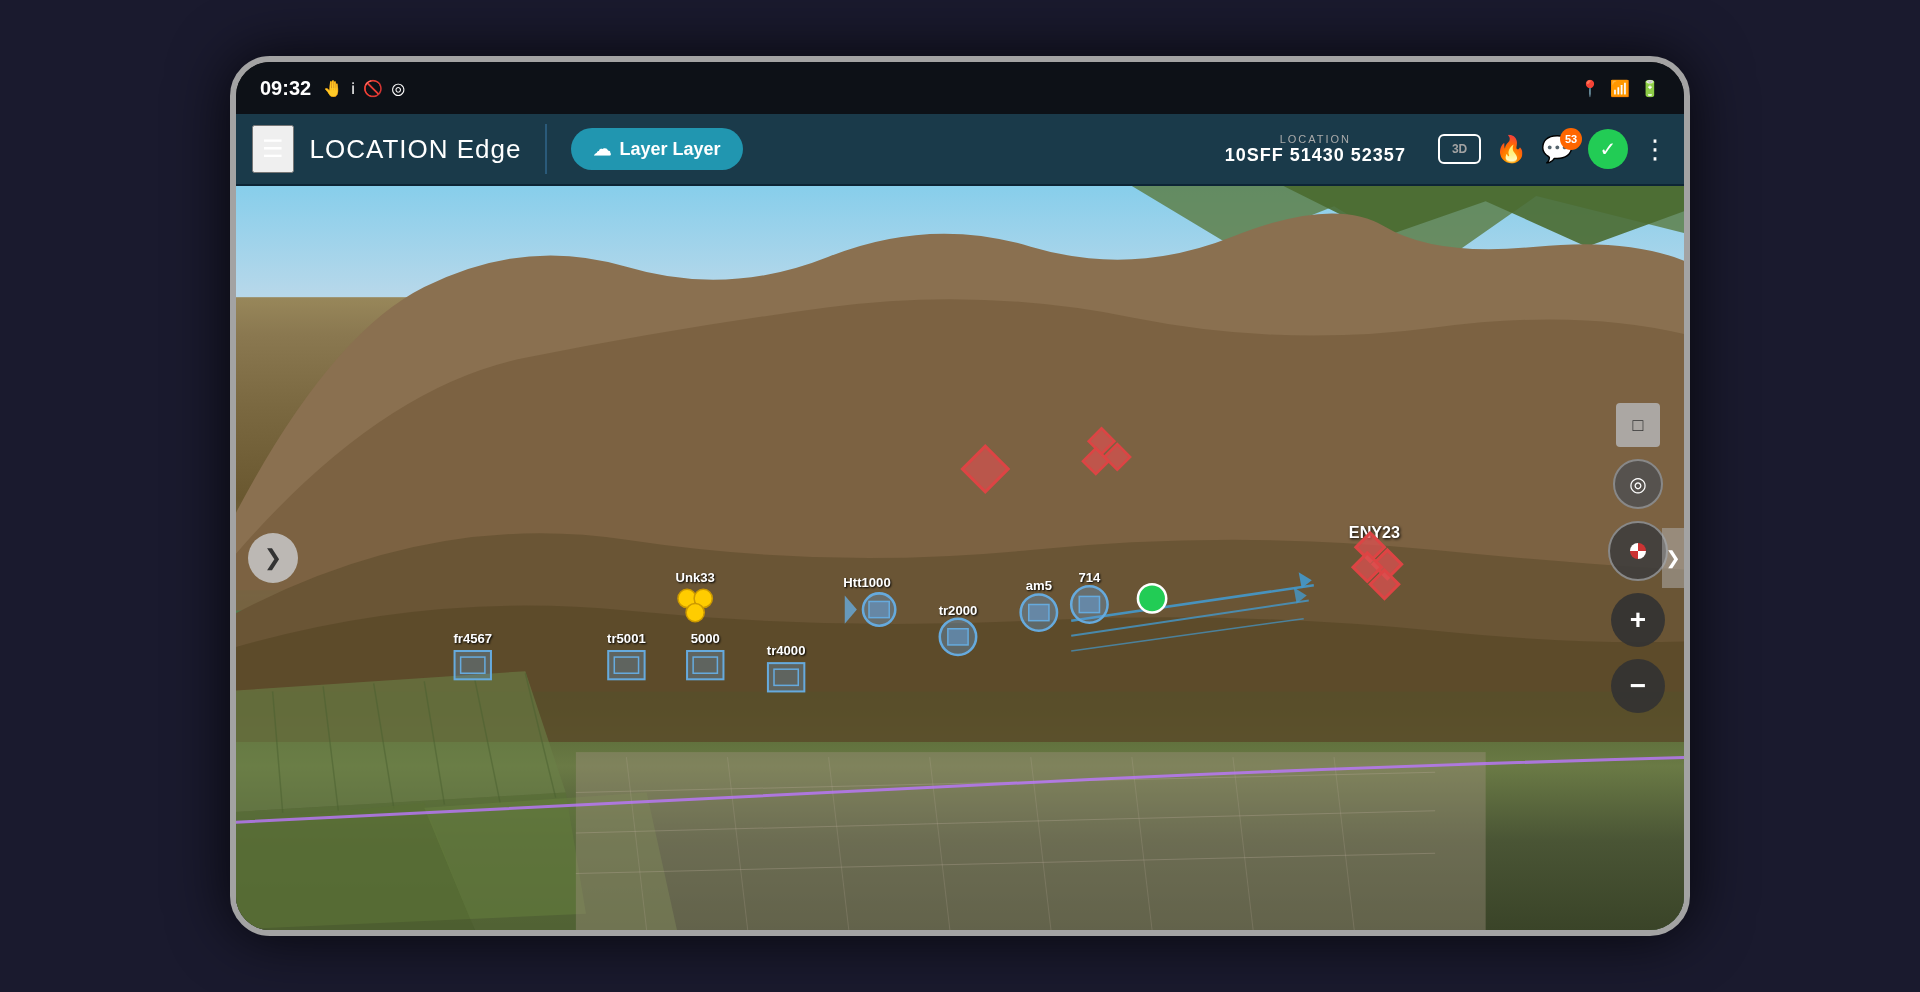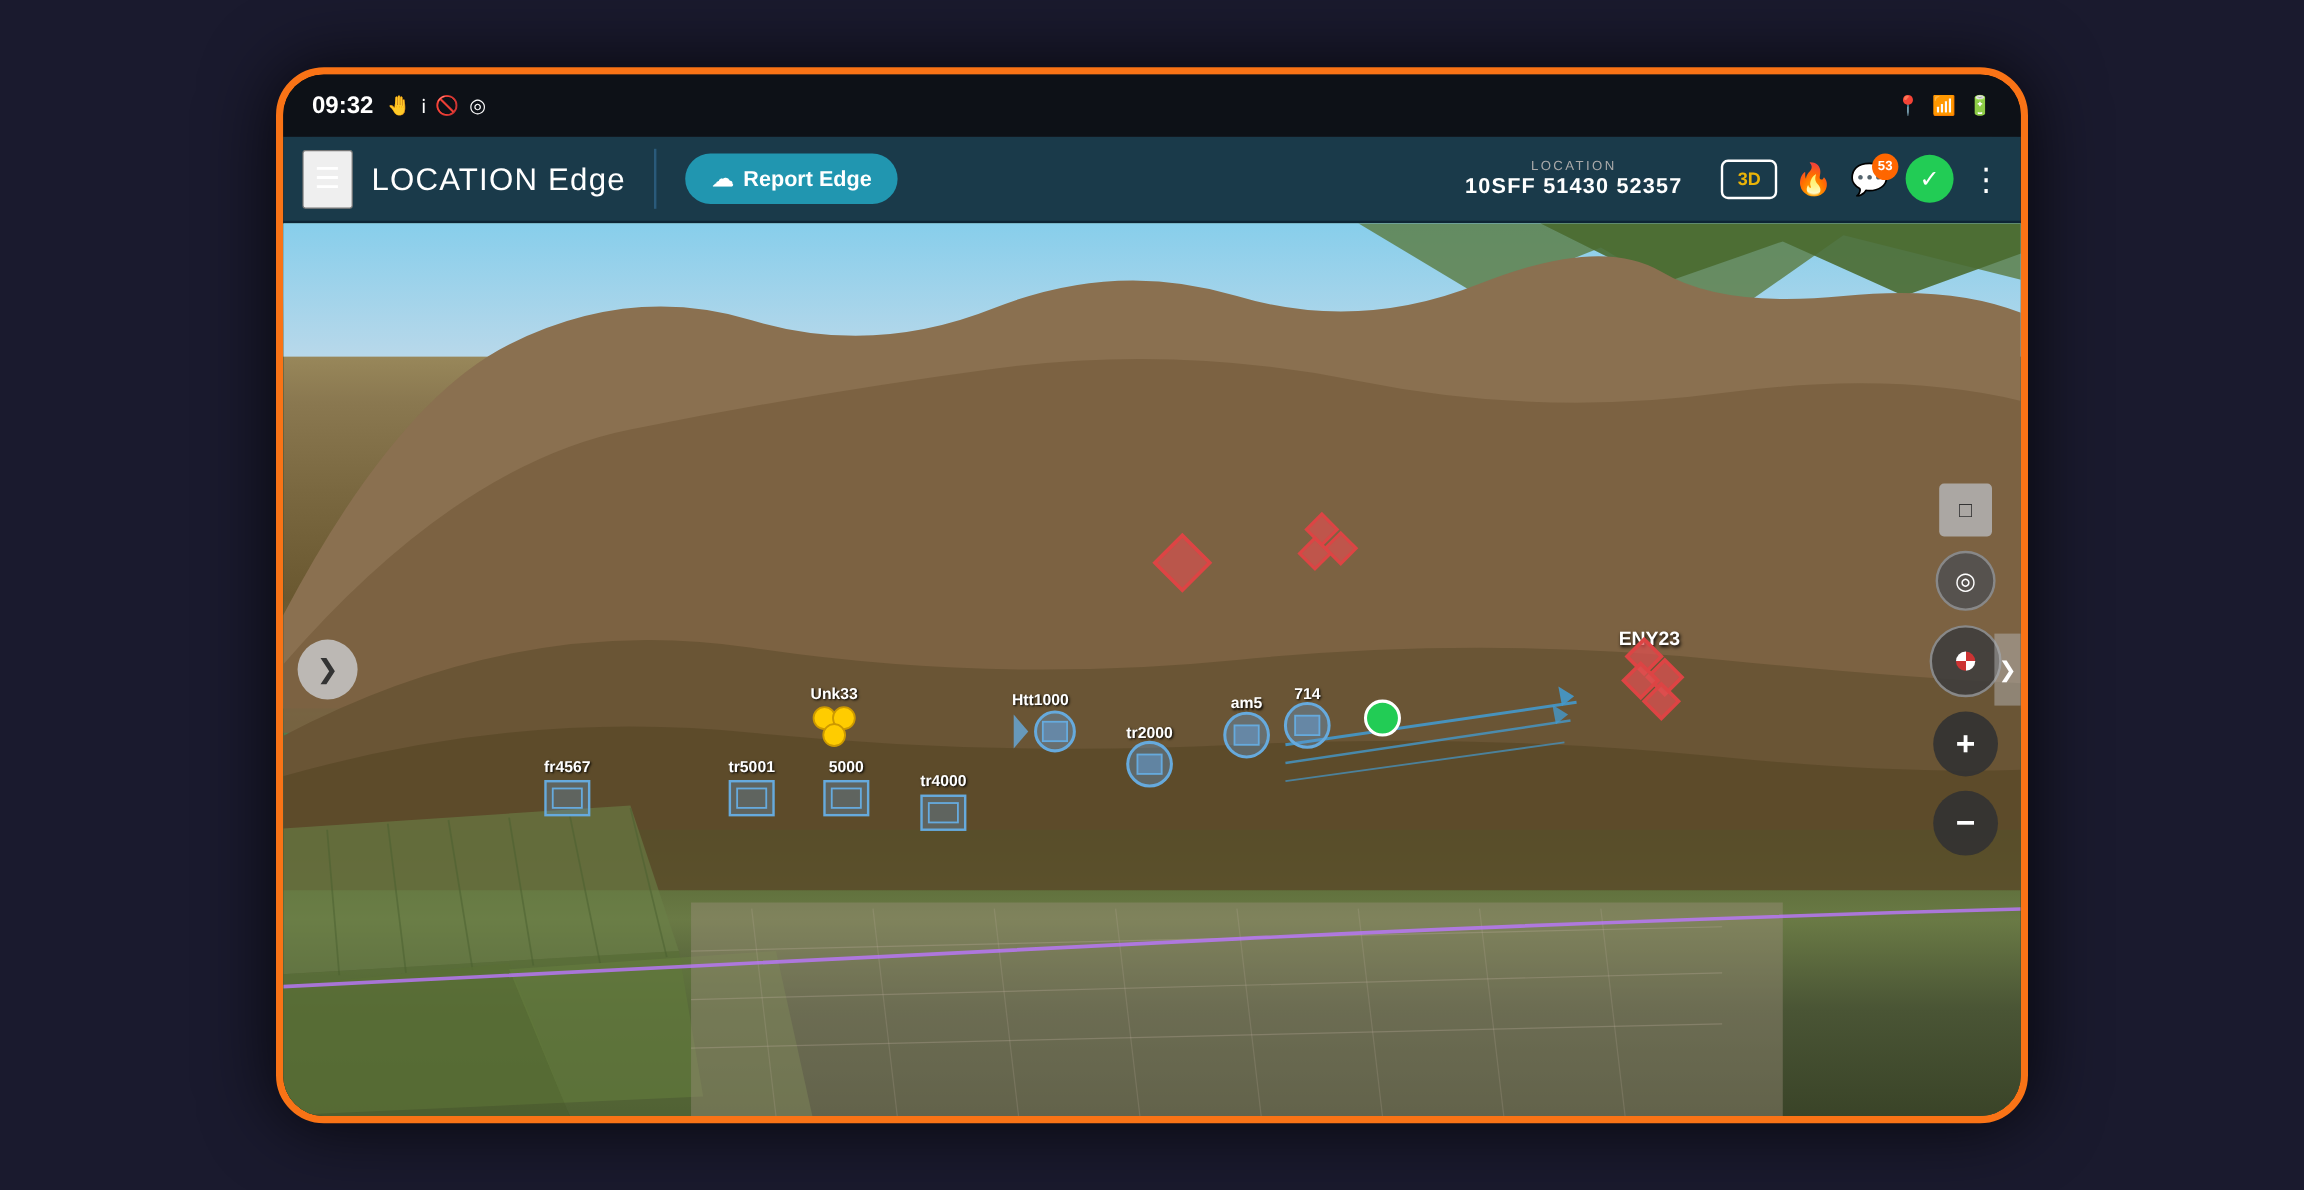--- a/index.html
+++ b/index.html
@@ -10,21 +10,21 @@
       align-items: center;
       min-height: 100vh;
       font-family: 'Arial', sans-serif;
     }
 
     .device-frame {
       width: 1460px;
       height: 880px;
       background: #1a1a1a;
       border-radius: 40px;
-      border: 6px solid #f97316;
+      border: 6px solid #a3a3a3;
       box-shadow: 0 0 60px rgba(0,0,0,0.8), inset 0 0 20px rgba(0,0,0,0.5);
       overflow: hidden;
       position: relative;
       display: flex;
       flex-direction: column;
     }
 
     
     .status-bar {
       background: #0d1117;
@@ -129,24 +129,24 @@
       letter-spacing: 1px;
     }
     .toolbar-actions {
       display: flex;
       align-items: center;
       gap: 14px;
       margin-left: 16px;
     }
     .btn-3d {
       border: 2px solid white;
-      color: #eab308;
+      color: #a3a3a3;
       background: transparent;
       border-radius: 6px;
-      font-size: 15px;
+      font-size: 12px;
       font-weight: bold;
       padding: 6px 12px;
       cursor: pointer;
     }
     .fire-icon {
       color: white;
       font-size: 26px;
       cursor: pointer;
     }
     .chat-btn {
@@ -366,21 +366,21 @@
   </div>
 
   <div class="toolbar">
     <button class="hamburger-btn">☰</button>
     <div class="app-title">
       <span>LOCATION</span><span> Edge</span>
     </div>
     <div class="toolbar-divider"></div>
     <button class="report-layer-btn">
       <span class="cloud-icon">☁</span>
-      <span>Report Edge</span>
+      <span>Layer Layer</span>
     </button>
     <div class="toolbar-spacer"></div>
     <div class="location-info">
       <div class="location-label">LOCATION</div>
       <div class="location-coords">10SFF 51430 52357</div>
     </div>
     <div class="toolbar-actions">
       <button class="btn-3d">3D</button>
       <span class="fire-icon">🔥</span>
       <div class="chat-btn">

